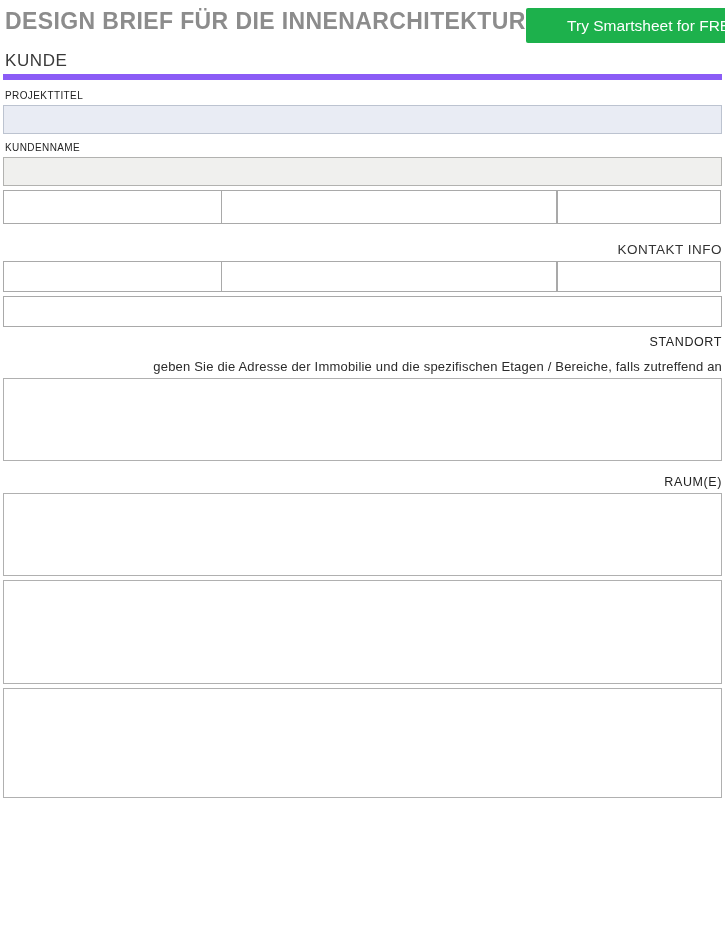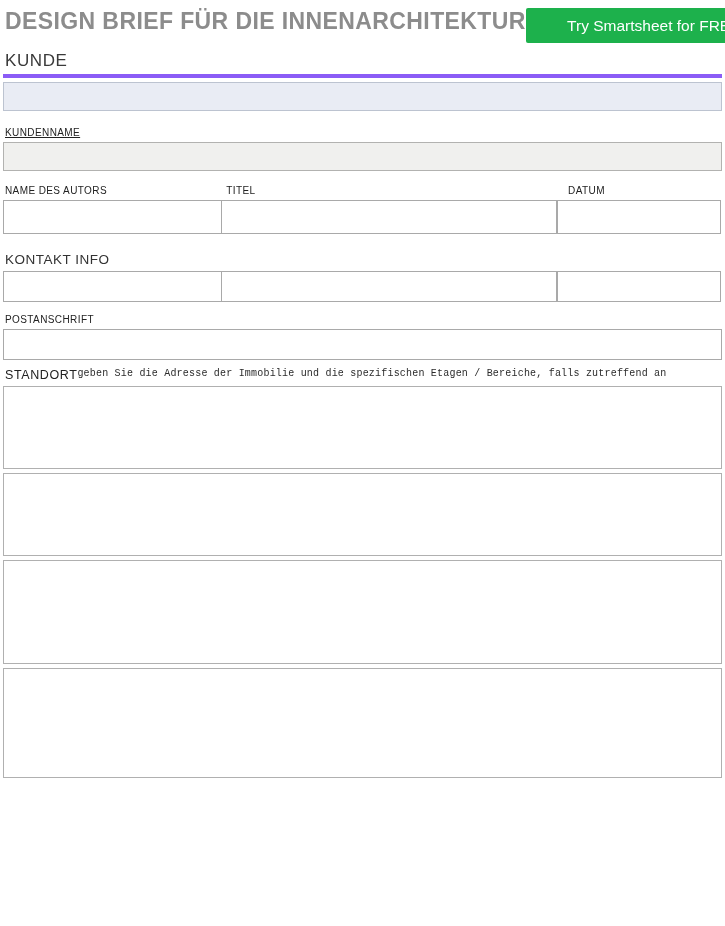--- a/index.html
+++ b/index.html
@@ -9,93 +9,91 @@
 
   
   .header { display:flex; align-items:flex-start; justify-content:space-between; padding-top:5px; }
   .doc-title { font-size:23px; font-weight:bold; color:#8c8c8c; letter-spacing:0.4px; padding-left:2px; padding-top:3px; white-space:nowrap; }
   .cta-btn { width:256px; height:35px; background:#1db14c; color:#ffffff; border:none;
              font-family:"Liberation Sans", sans-serif; font-size:15.5px; border-radius:2px;
              cursor:pointer; flex:none; margin-top:3px; }
 
   
   .section-heading { font-size:17px; font-weight:400; color:#3a3a3a; letter-spacing:0.6px;
-                     padding-left:2px; border-bottom:4px solid #8b5cf6; padding-bottom:3px; }
-  .sub-heading { font-size:13.5px; font-weight:400; color:#333; letter-spacing:0.5px; padding-left:2px; }
+                     padding-left:2px; border-bottom:6px solid #8b5cf6; padding-bottom:3px; }
+  .sub-heading { font-size:13.5px; font-weight:400; color:#333; letter-spacing:0.5px; padding-left:2px;text-align:right; }
 
   
   .f-label { font-size:10px; color:#222; letter-spacing:0.4px; padding-left:2px; }
   .big-label { font-size:12.5px; color:#222; letter-spacing:0.6px; }
-  .hint { font-size:10px; color:#2b2b2b; letter-spacing:0.2px;font-family:Liberation Mono, monospace; }
+  .hint { font-size:13px; color:#2b2b2b; letter-spacing:0.2px; }
 
   
   input.field, textarea.field { display:block; width:100%; font-family:"Liberation Sans", sans-serif;
      font-size:13px; color:#222; outline:none; resize:none; background:#ffffff; }
   .fill-blue  { background:#e9ecf4 !important; border:1px solid #bcc3d0; height:29px; }
   .fill-gray  { background:#f0f0ee !important; border:1px solid #b2b2b0; height:29px; }
   .white-box  { border:1px solid #a9a9a9; height:34px; }
   .white-box-s{ border:1px solid #a9a9a9; height:31px; }
   textarea.field { border:1px solid #b0b0b0; }
 
   
   .grid3 { display:grid; grid-template-columns:30.5% 46.7% 22.8%; }
   .grid3 .f-label:nth-child(2){ padding-left:4px; }
   .grid3 .f-label:nth-child(3){ padding-left:10px; }
   .grid3 input + input { margin-left:-1px; }
 
   
   .mt4{margin-top:4px;} .mt8{margin-top:8px;} .mt10{margin-top:10px;}
-  .mt12{margin-top:12px;} .mt14{margin-top:14px;} .mt16{margin-top:16px;text-decoration:underline;} .mt18{margin-top:18px;}
-  .label-row { display:flex; align-items:flex-start; padding-left:2px; }
+  .mt12{margin-top:12px;} .mt14{margin-top:14px;} .mt16{margin-top:8px;} .mt18{margin-top:18px;}
+  .label-row { display:flex; align-items:flex-end; gap:10px; padding-left:2px;flex-direction:column; }
 </style>
 </head>
 <body>
 
 <div class="page">
 
   <div class="header">
     <div class="doc-title">DESIGN BRIEF FÜR DIE INNENARCHITEKTUR</div>
     <button class="cta-btn">Try Smartsheet for FREE</button>
   </div>
 
   <div class="section-heading mt8">KUNDE</div>
 
+  <div class="f-label mt10">PROJEKTTITEL</div>
   <input class="field fill-blue mt4" type="text" value="" style="">
 
   <div class="f-label mt16">KUNDENNAME</div>
   <input class="field fill-gray mt4" type="text" value="" style="">
 
-  <div class="grid3 mt14">
-    <div class="f-label">NAME DES AUTORS</div>
-    <div class="f-label">TITEL</div>
-    <div class="f-label">DATUM</div>
-  </div>
   <div class="grid3 mt4">
     <input class="field white-box" type="text" value="" style="">
     <input class="field white-box" type="text" value="" style="">
     <input class="field white-box" type="text" value="" style="">
   </div>
 
   <div class="sub-heading mt18">KONTAKT INFO</div>
 
   <div class="grid3 mt4">
     <input class="field white-box-s" type="text" value="" style="">
     <input class="field white-box-s" type="text" value="" style="">
     <input class="field white-box-s" type="text" value="" style="">
   </div>
 
-  <div class="f-label mt12">POSTANSCHRIFT</div>
   <input class="field white-box-s mt4" type="text" value="" style="">
 
 
   <div class="label-row mt8">
     <span class="big-label">STANDORT</span>
     <span class="hint">geben Sie die Adresse der Immobilie und die spezifischen Etagen / Bereiche, falls zutreffend an</span>
   </div>
   <textarea class="field mt4" style="height: 83px;"></textarea>
 
+  <div class="label-row mt14">
+    <span class="big-label">RAUM(E)</span>
+  </div>
   <textarea class="field mt4" style="height: 83px;"></textarea>
 
   <textarea class="field mt4" style="height: 104px;"></textarea>
 
   <textarea class="field mt4" style="height: 110px;"></textarea>
 
 </div>
 
 </body></html>

